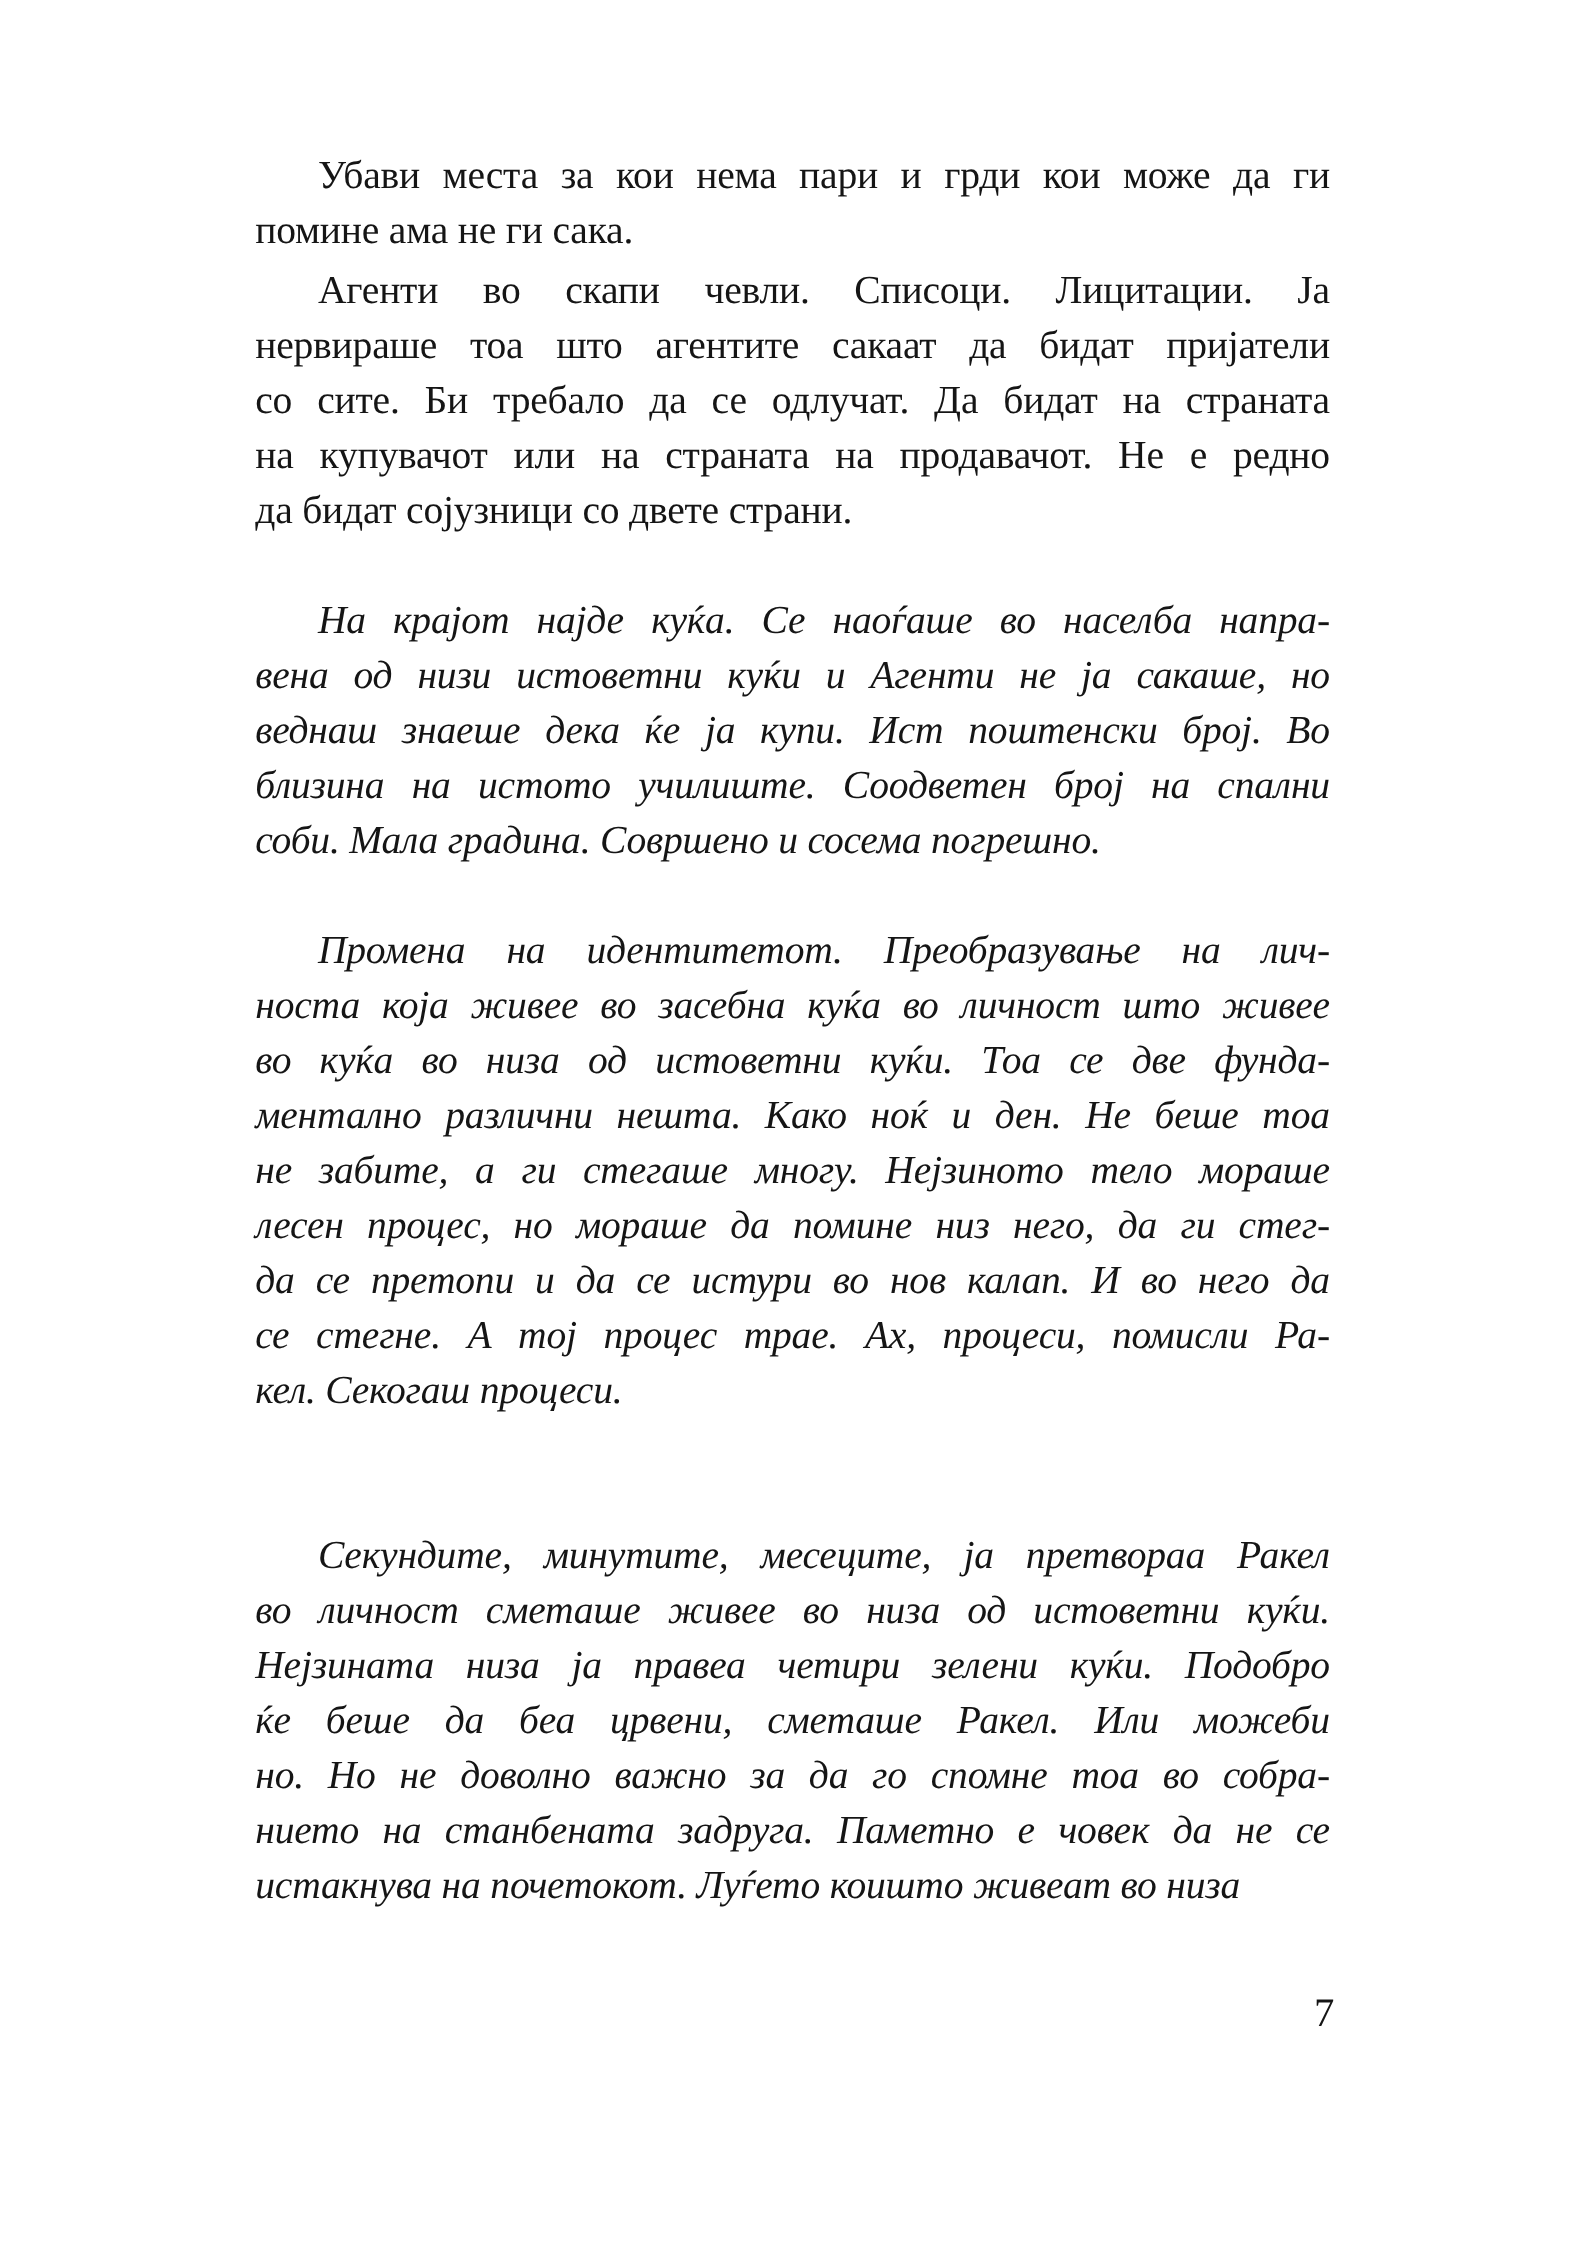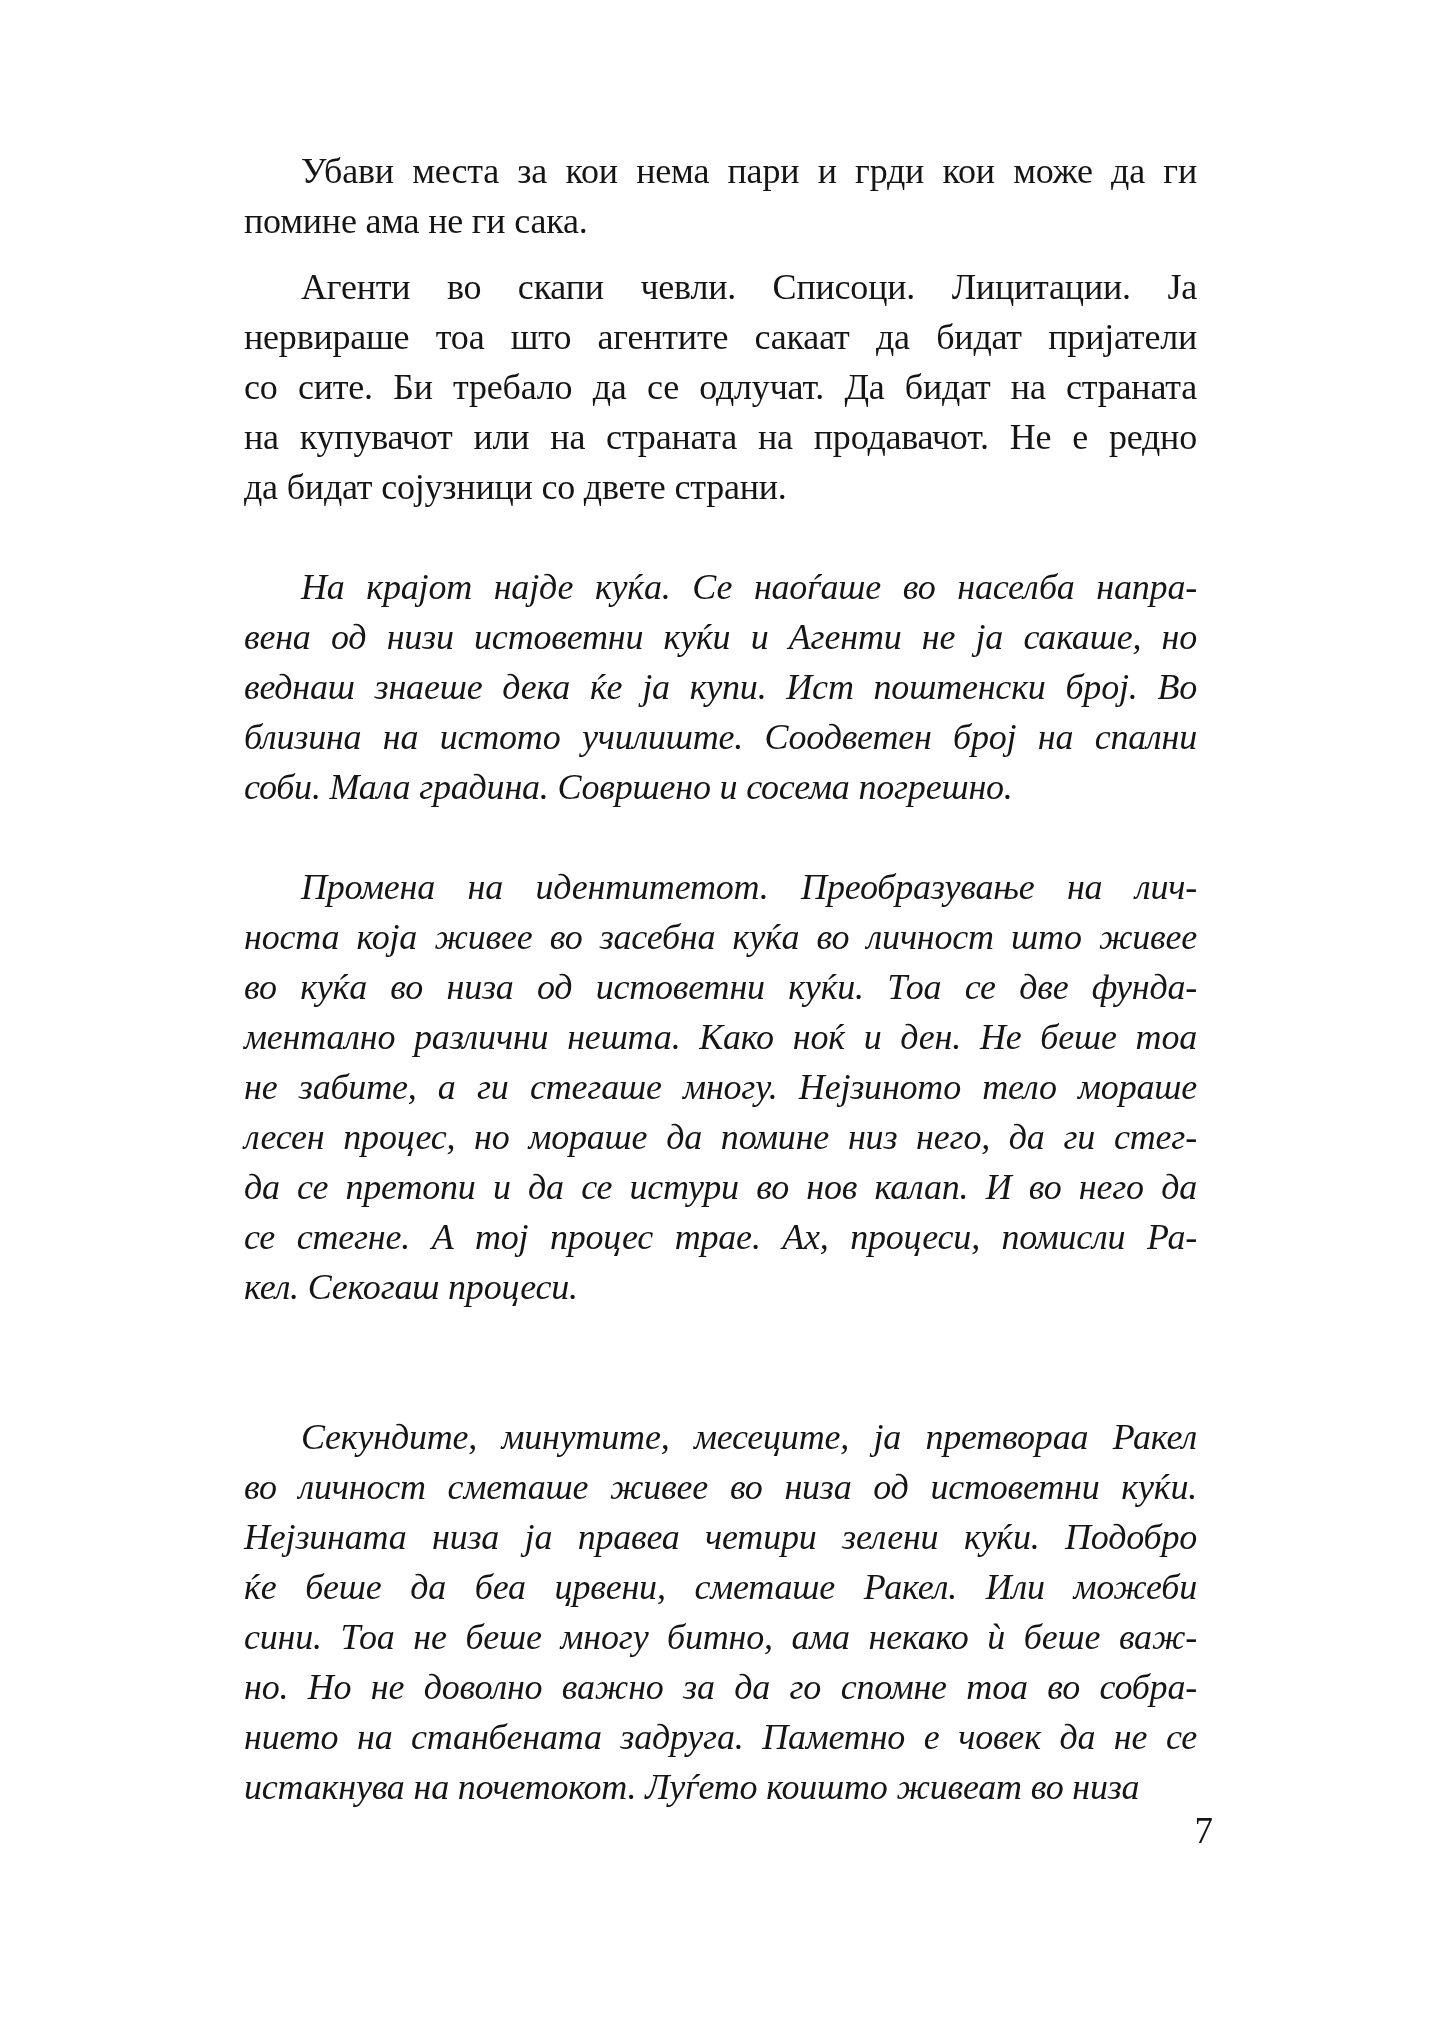--- a/index.html
+++ b/index.html
@@ -15,21 +15,21 @@
     overflow: hidden;
     font-family: "Liberation Serif", "DejaVu Serif", serif;
     color: #151515;
   }
   .text-block {
     position: absolute;
     left: 228px;
     top: 130px;
     width: 985px;
   }
-  .paragraph { margin: 16px; }
+  .paragraph { margin: 4px; }
   .paragraph.sp-single { margin-top: 50px; font-style: italic; }
   .paragraph.sp-double { margin-top: 100px; font-style: italic; }
   .line {
     font-size: 36px;
     line-height: 50px;
     letter-spacing: -0.2px;
     text-align: justify;
     text-align-last: justify;
     white-space: normal;
   }
@@ -81,20 +81,19 @@
         <div class="line">лесен процес, но мораше да помине низ него, да ги стег-</div>
         <div class="line">да се претопи и да се истури во нов калап. И во него да</div>
         <div class="line">се стегне. А тој процес трае. Ах, процеси, помисли Ра-</div>
         <div class="line last">кел. Секогаш процеси.</div>
       </div>
       <div class="paragraph sp-double">
         <div class="line indent">Секундите, минутите, месеците, ја претвораа Ракел</div>
         <div class="line">во личност сметаше живее во низа од истоветни куќи.</div>
         <div class="line">Нејзината низа ја правеа четири зелени куќи. Подобро</div>
         <div class="line">ќе беше да беа црвени, сметаше Ракел. Или можеби</div>
-        <div class="line">сини. Тоа не беше многу битно, ама некако ѝ беше важ-</div>
         <div class="line">но. Но не доволно важно за да го спомне тоа во собра-</div>
         <div class="line">нието на станбената задруга. Паметно е човек да не се</div>
         <div class="line last">истакнува на почетокот. Луѓето коишто живеат во низа</div>
       </div>
     </div>
   <div class="page-number">7</div>
 </div>
 
 </body></html>

